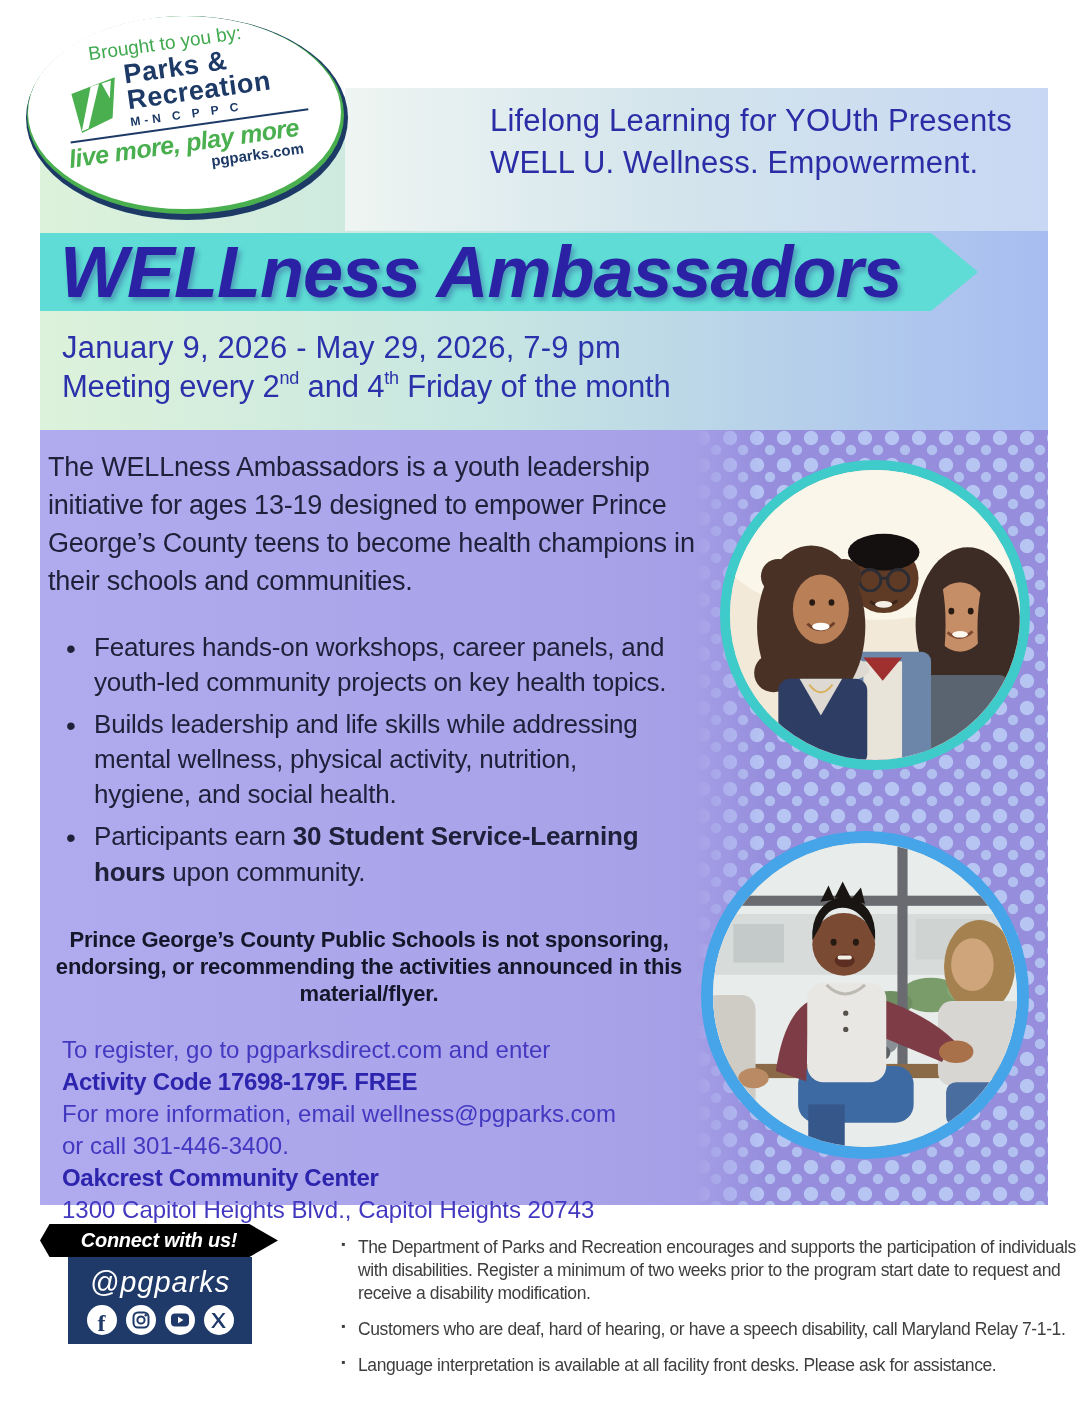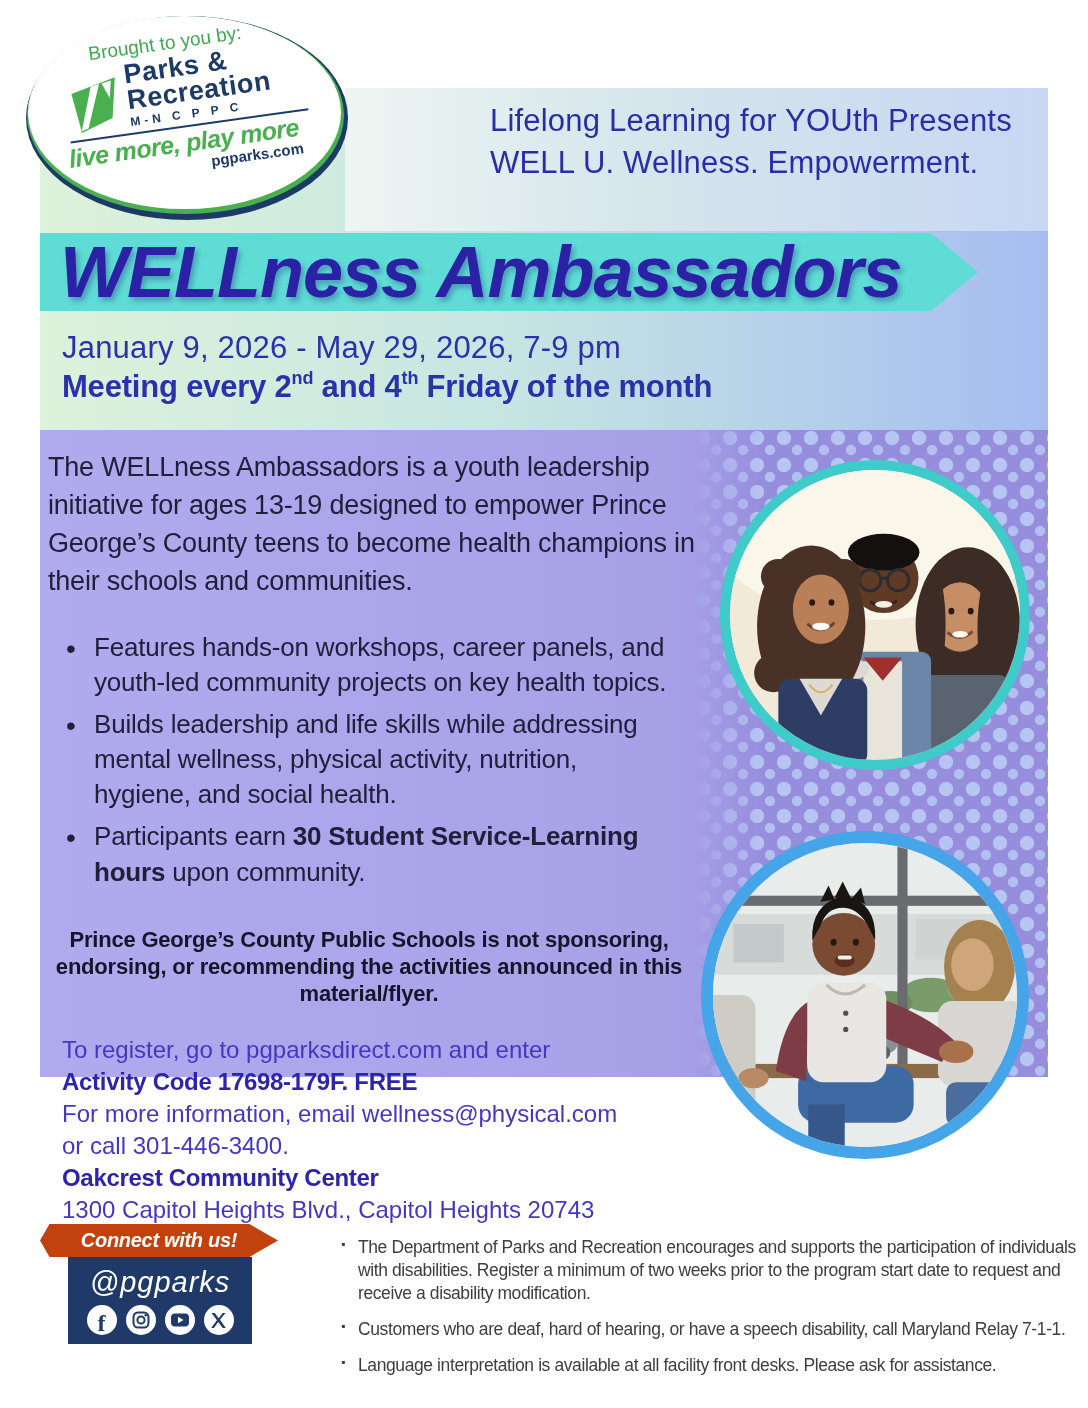--- a/index.html
+++ b/index.html
@@ -32,25 +32,25 @@
 
   
   .banner{position:absolute;left:40px;top:233px;width:938px;height:78px;background:#5edcd5;
     clip-path:polygon(0 0,95% 0,100% 50%,95% 100%,0 100%);display:flex;align-items:center;}
   .banner h1{margin:0 0 0 20px;color:#2a21a5;font-size:72px;font-weight:bold;font-style:italic;
     letter-spacing:-1px;white-space:nowrap;text-shadow:3px 4px 5px rgba(44,40,130,.35);}
 
   
   .dates{position:absolute;left:62px;top:330px;color:#2b31ab;}
   .dates .d1{font-size:31px;letter-spacing:.2px;}
-  .dates .d2{font-size:31px;font-weight:bold;margin-top:3px;letter-spacing:-.2px;}
+  .dates .d2{font-size:31px;font-weight:normal;margin-top:3px;letter-spacing:-.2px;}
   .dates sup{font-size:18px;position:relative;top:-2px;}
 
   
-  .panel{position:absolute;left:40px;top:430px;width:1008px;height:647px;
+  .panel{position:absolute;left:40px;top:430px;width:1008px;height:775px;
     background:linear-gradient(90deg,#b0aaee 0%,#a8a2e9 55%,#9c95e0 100%);}
   .dots{position:absolute;right:0;top:0;width:353px;height:100%;
     background-color:#968edc;
     background-image:
       radial-gradient(circle at 8px 8px,#b7c5f3 6.6px,transparent 7.6px),
       radial-gradient(circle at 7px 7px,#b2c0ef 4.6px,transparent 5.6px);
     background-size:27px 27px,27px 27px;background-position:0 0,14px 13px;
     -webkit-mask-image:linear-gradient(to right,transparent 0,#000 70px);
     mask-image:linear-gradient(to right,transparent 0,#000 70px);}
   .photo{position:absolute;border-radius:50%;overflow:hidden;background:#e8e2d4;}
@@ -65,21 +65,21 @@
     letter-spacing:-.2px;margin-bottom:7px;}
   .blist li::before{content:"\2022";position:absolute;left:0;top:0;font-size:28px;color:#21203a;}
   .disclaimer{position:absolute;left:5px;top:496px;width:648px;text-align:center;color:#16162b;
     font-weight:bold;font-size:22px;line-height:1.23;letter-spacing:-.2px;}
   .register{position:absolute;left:22px;top:606px;width:640px;color:#4338c0;
     font-size:24px;line-height:1.17;}
   .register div{margin-bottom:4px;}
   .register .rbold{font-weight:bold;color:#2d24ae;letter-spacing:-.3px;}
 
   
-  .ribbon{position:absolute;left:40px;top:1224px;width:238px;height:33px;background:#c2410c;
+  .ribbon{position:absolute;left:40px;top:1224px;width:238px;height:33px;background:#000000;
     clip-path:polygon(4% 0,88% 0,100% 50%,88% 100%,4% 100%,0 50%);
     display:flex;align-items:center;justify-content:center;}
   .ribbon span{color:#fff;font-weight:bold;font-style:italic;font-size:20px;letter-spacing:-.3px;}
   .social-box{position:absolute;left:68px;top:1257px;width:184px;height:87px;background:#1f3a68;
     display:flex;flex-direction:column;align-items:center;justify-content:center;gap:6px;}
   .handle{color:#fff;font-size:29px;font-style:italic;letter-spacing:1px;}
   .icon-row{display:flex;gap:9px;}
   .sicon{width:30px;height:30px;border-radius:50%;background:#fff;color:#1f3a68;
     display:flex;align-items:center;justify-content:center;overflow:hidden;}
   .fb-f{font-weight:bold;font-size:24px;font-family:"Liberation Serif",serif;position:relative;top:3px;}
@@ -230,21 +230,21 @@
       <li><span>Features hands-on workshops, career panels, and youth-led community projects on key health topics.</span><b></b><span></span></li>
       <li><span>Builds leadership and life skills while addressing mental wellness, physical activity, nutrition, hygiene, and social health.</span><b></b><span></span></li>
       <li><span>Participants earn </span><b>30 Student Service-Learning hours</b><span> upon community.</span></li>
     </ul>
 
     <div class="disclaimer">Prince George’s County Public Schools is not sponsoring, endorsing, or recommending the activities announced in this material/flyer.</div>
 
     <div class="register">
       <div>To register, go to pgparksdirect.com and enter</div>
       <div class="rbold">Activity Code 17698-179F. FREE</div>
-      <div>For more information, email wellness@physical.com</div>
+      <div>For more information, email wellness@pgparks.com</div>
       <div>or call 301-446-3400.</div>
       <div class="rbold">Oakcrest Community Center</div>
       <div>1300 Capitol Heights Blvd., Capitol Heights 20743</div>
     </div>
   </div>
 
   <div class="ribbon">
     <span>Connect with us!</span>
   </div>
 

